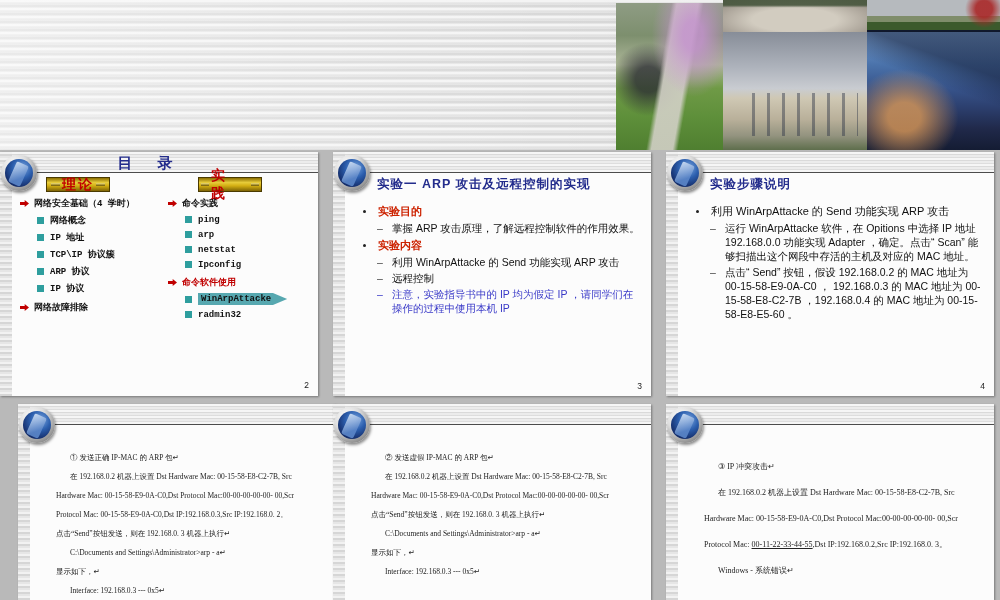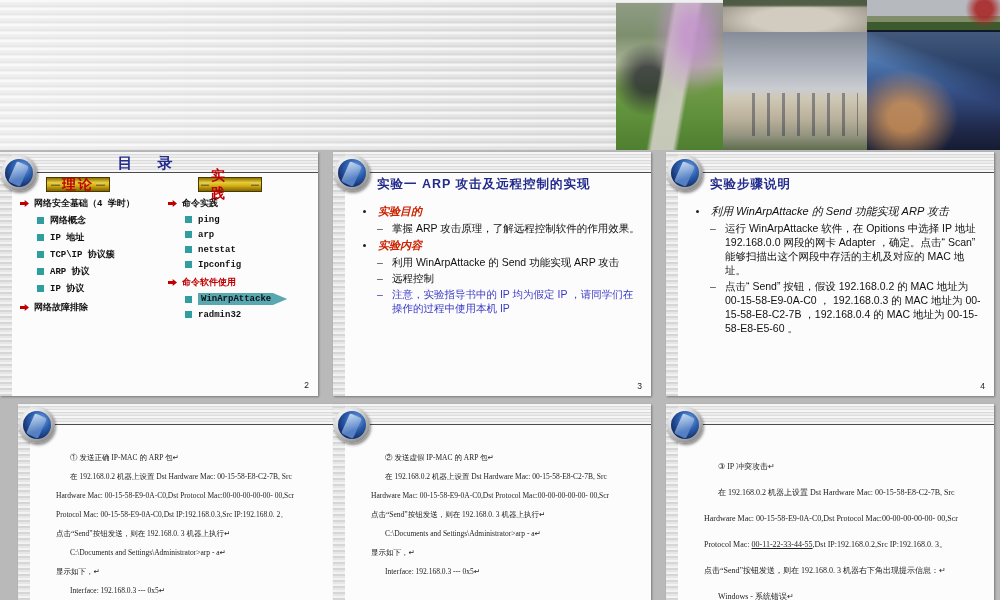--- a/index.html
+++ b/index.html
@@ -90,21 +90,21 @@
     clip-path:polygon(0 32%, 52% 32%, 52% 6%, 100% 50%, 52% 94%, 52% 68%, 0 68%); }
   .mk-sq { flex:0 0 auto; width:7px; height:7px; margin-right:6px; background:#2e9e9e; }
   .hl-teal { background:#57a8b0; clip-path:polygon(0 0, 84% 0, 100% 50%, 84% 100%, 0 100%);
     padding:1px 16px 1px 3px; }
 
   
   .content { position:absolute; left:44px; right:8px; top:24px; }
   .ctitle { color:#232c8c; font-weight:bold; font-size:12.5px; letter-spacing:1px; margin-bottom:11px; }
   .b1 { display:flex; margin:3px 0 2px -16px; font-size:11px; }
   .b1 .dot { flex:0 0 auto; width:3px; height:3px; border-radius:50%; background:#222; margin:6px 12px 0 2px; }
-  .b1 .txt { font-weight:bold;font-style:italic; }
+  .b1 .txt { font-weight:bold; }
   .b1.red .txt { color:#cc2200; }
   .b1.plain .txt { font-weight:normal; color:#111; }
   .b2 { display:flex; margin:2px 0; font-size:10.5px; line-height:14px; color:#111; }
   .b2 .dash { flex:0 0 auto; width:10px; color:#444; margin-right:5px; }
   .b2 .txt { width:250px; }
   .b2.blue .txt, .b2.blue .dash { color:#3a3ac8; }
 
   
   .doc { position:absolute; left:38px; right:10px; top:44px; font-family:"Liberation Serif", serif;
     font-size:7.5px; color:#222; }
@@ -266,21 +266,21 @@
         </div>
       </div>
     <div class="content">
       <div class="ctitle">实验步骤说明</div>
       <div class="b1 plain">
           <span class="dot"></span>
           <span class="txt">利用 WinArpAttacke 的 Send 功能实现 ARP 攻击</span>
         </div>
       <div class="b2">
           <span class="dash">–</span>
-          <span class="txt" style="width:258px">运行 WinArpAttacke 软件，在 Opitions 中选择 IP 地址 192.168.0.0 网段的网卡 Adapter ，确定。点击“ Scan” 能够扫描出这个网段中存活的主机及对应的 MAC 地址。</span>
+          <span class="txt" style="width:258px">运行 WinArpAttacke 软件，在 Opitions 中选择 IP 地址 192.168.0.0 功能实现 Adapter ，确定。点击“ Scan” 能够扫描出这个网段中存活的主机及对应的 MAC 地址。</span>
         </div>
       <div class="b2">
           <span class="dash">–</span>
           <span class="txt" style="width:258px">点击“ Send” 按钮，假设 192.168.0.2 的 MAC 地址为 00-15-58-E9-0A-C0 ， 192.168.0.3 的 MAC 地址为 00-15-58-E8-C2-7B ，192.168.0.4 的 MAC 地址为 00-15-58-E8-E5-60 。</span>
         </div>
     </div>
     <div class="pagenum">4</div>
   </div>
 
   <div class="slide s4">
@@ -332,18 +332,17 @@
     <div class="logo">
         <div class="logo-inner">
           <div class="logo-glint"></div>
         </div>
       </div>
     <div class="doc doc3">
       <div class="ln ind">③ IP 冲突攻击↵</div>
       <div class="ln ind">在 192.168.0.2 机器上设置 Dst Hardware Mac: 00-15-58-E8-C2-7B, Src</div>
       <div class="ln">Hardware Mac: 00-15-58-E9-0A-C0,Dst Protocol Mac:00-00-00-00-00- 00,Scr</div>
       <div class="ln"><span>Protocol Mac: </span><span class="u">00-11-22-33-44-55</span><span>,Dst IP:192.168.0.2,Src IP:192.168.0. 3。</span></div>
-      <div class="ln">点击“Send”按钮发送，则在 192.168.0. 3 机器右下角出现提示信息：↵</div>
       <div class="ln ind">Windows - 系统错误↵</div>
     </div>
   </div>
 
 </div>
 
 </body></html>

